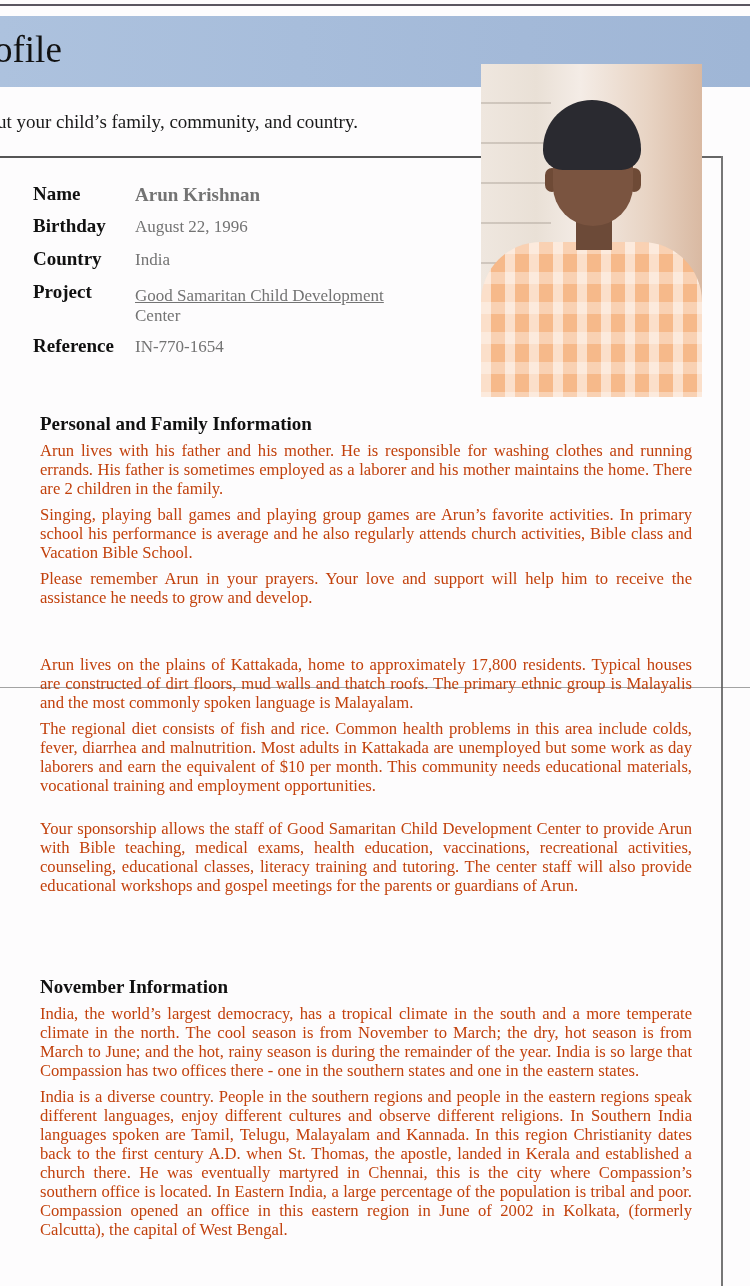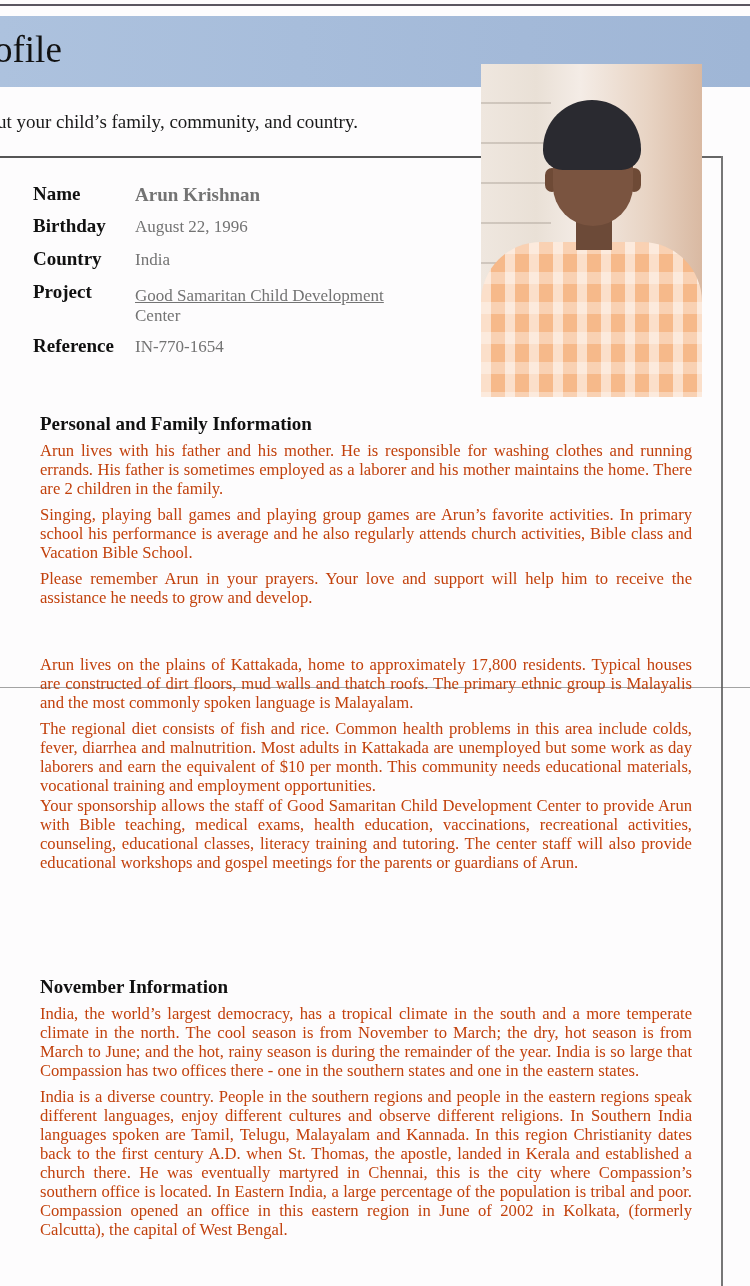--- a/index.html
+++ b/index.html
@@ -119,21 +119,21 @@
 <div class="section" style="top:412px;">
   <h2>Personal and Family Information</h2>
   <p style="margin-top:5px;">Arun lives with his father and his mother.  He is responsible for washing clothes and running errands. His father is sometimes employed as a laborer and his mother maintains the home.  There are 2 children in the family.</p>
   <p style="margin-top:7px;">Singing, playing ball games and playing group games are Arun’s favorite activities. In primary school his performance is average and he also regularly attends church activities, Bible class and Vacation Bible School.</p>
   <p style="margin-top:7px;">Please remember Arun in your prayers.  Your love and support will help him to receive the assistance he needs to grow and develop.</p>
 </div>
 
 <div class="section" style="top:651px;">
   <p style="margin-top:4px;">Arun lives on the plains of Kattakada, home to approximately 17,800 residents. Typical houses are constructed of dirt floors, mud walls and thatch roofs. The primary ethnic group is Malayalis and the most commonly spoken language is Malayalam.</p>
   <p style="margin-top:7px;">The regional diet consists of fish and rice. Common health problems in this area include colds, fever, diarrhea and malnutrition. Most adults in Kattakada are unemployed but some work as day laborers and earn the equivalent of $10 per month. This community needs educational materials, vocational training and employment opportunities.</p>
-  <p style="margin-top:1px;">Your sponsorship allows the staff of Good Samaritan Child Development Center to provide Arun with Bible teaching, medical exams, health education, vaccinations, recreational activities, counseling, educational classes, literacy training and tutoring. The center staff will also provide educational workshops and gospel meetings for the parents or guardians of Arun.</p>
+  <p style="margin-top:24px;">Your sponsorship allows the staff of Good Samaritan Child Development Center to provide Arun with Bible teaching, medical exams, health education, vaccinations, recreational activities, counseling, educational classes, literacy training and tutoring. The center staff will also provide educational workshops and gospel meetings for the parents or guardians of Arun.</p>
 </div>
 
 <div class="section" style="top:975px;">
   <h2>November Information</h2>
   <p style="margin-top:5px;">India, the world’s largest democracy, has a tropical climate in the south and a more temperate climate in the north. The cool season is from November to March; the dry, hot season is from March to June; and the hot, rainy season is during the remainder of the year. India is so large that Compassion has two offices there - one in the southern states and one in the eastern states.</p>
   <p style="margin-top:7px;">India is a diverse country. People in the southern regions and people in the eastern regions speak different languages, enjoy different cultures and observe different religions. In Southern India languages spoken are Tamil, Telugu, Malayalam and Kannada. In this region Christianity dates back to the first century A.D. when St. Thomas, the apostle, landed in Kerala and established a church there. He was eventually martyred in Chennai, this is the city where Compassion’s southern office is located. In Eastern India, a large percentage of the population is tribal and poor. Compassion opened an office in this eastern region in June of 2002 in Kolkata, (formerly Calcutta), the capital of West Bengal.</p>
 </div>
 
 <div class="fold-line"></div>
 

